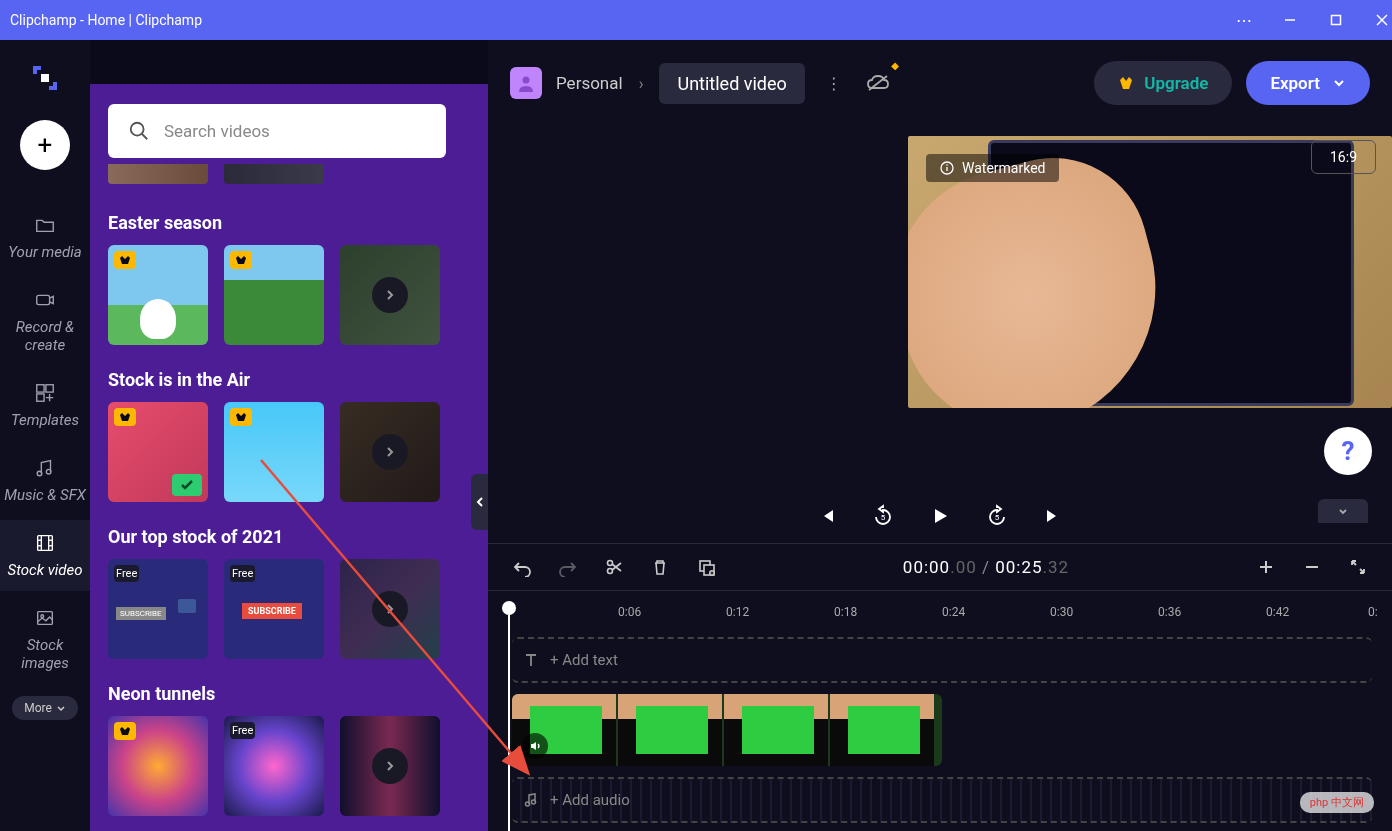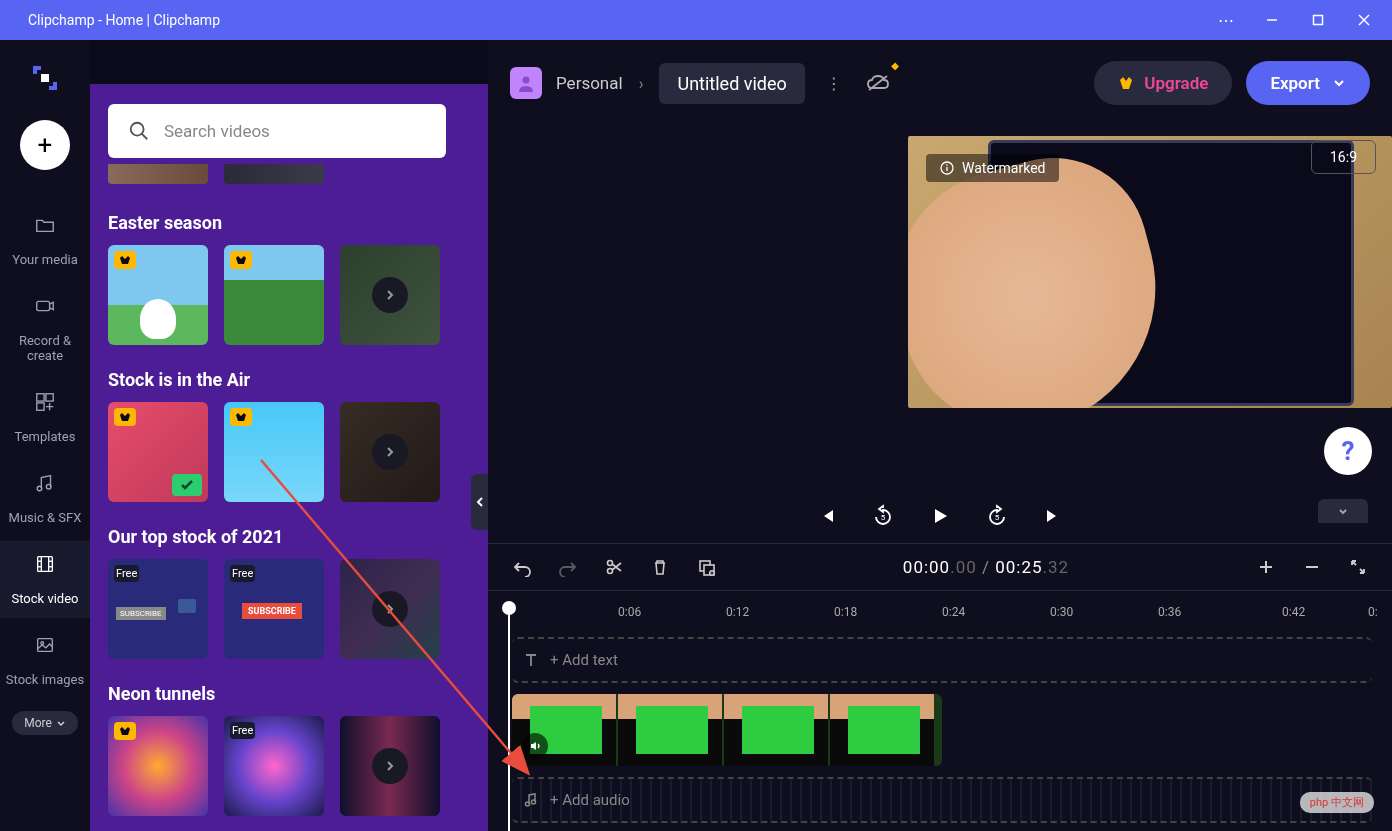--- a/index.html
+++ b/index.html
@@ -1,28 +1,28 @@
 <!DOCTYPE html>
 <html><head>
 <meta charset="utf-8">
 <style>
 * { margin: 0; padding: 0; box-sizing: border-box; font-family: -apple-system, BlinkMacSystemFont, "Segoe UI", Roboto, sans-serif; }
 body { width: 1392px; height: 831px; background: #0a0a1a; color: #fff; overflow: hidden; position: relative; }
 
-.titlebar { height: 40px; background: #5865f2; display: flex; align-items: center; justify-content: space-between; padding: 0 20px; }
+.titlebar { height: 40px; background: #5865f2; display: flex; align-items: center; justify-content: space-between; padding: 0 2px; }
 .titlebar .title { font-size: 14px; color: #fff; padding-left: 8px; }
 .titlebar .wincontrols { display: flex; gap: 30px; align-items: center; }
 .titlebar .winbtn { width: 16px; height: 16px; display: flex; align-items: center; justify-content: center; cursor: pointer; }
 
 .app { display: flex; height: calc(831px - 40px); }
 
 .sidebar { width: 90px; background: #0e0e1f; display: flex; flex-direction: column; align-items: center; padding-top: 18px; gap: 4px; }
 .logo { width: 40px; height: 40px; display: flex; align-items: center; justify-content: center; margin-bottom: 18px; }
 .add-btn { width: 50px; height: 50px; border-radius: 25px; background: #fff; color: #000; display: flex; align-items: center; justify-content: center; font-size: 26px; margin-bottom: 28px; cursor: pointer; }
-.side-item { width: 90px; display: flex; flex-direction: column; align-items: center; justify-content: center; padding: 12px 4px; cursor: pointer; color: #a0a0b0; font-size: 13px; text-align: center; gap: 16px; }
+.side-item { width: 90px; display: flex; flex-direction: column; align-items: center; justify-content: center; padding: 12px 4px; cursor: pointer; color: #a0a0b0; font-size: 15px; text-align: center; gap: 7px; font-style: italic; }
 .side-item.active { background: #1a1a2e; color: #fff; }
 .side-item .icon { width: 22px; height: 22px; }
 .more-btn { margin-top: 8px; background: #2a2a3e; border-radius: 14px; padding: 5px 12px; font-size: 12px; color: #ccc; display: flex; align-items: center; gap: 4px; cursor: pointer; }
 
 .panel { width: 398px; background: #4c1d95; padding: 20px 18px; overflow-y: auto; position: relative; margin-top: 44px; }
 .panel::-webkit-scrollbar { width: 8px; }
 .panel::-webkit-scrollbar-thumb { background: #555; border-radius: 4px; }
 .search { width: 338px; height: 54px; background: #fff; border-radius: 6px; display: flex; align-items: center; padding: 0 20px; gap: 14px; margin-bottom: 12px; }
 .search input { border: none; outline: none; font-size: 17px; flex: 1; color: #333; }
 .search input::placeholder { color: #888; }
@@ -43,21 +43,21 @@
 
 .topbar { height: 86px; display: flex; align-items: center; padding: 0 22px; gap: 14px; }
 .avatar { width: 32px; height: 32px; background: #c084fc; border-radius: 6px; display: flex; align-items: center; justify-content: center; }
 .workspace-label { font-size: 17px; color: #ccc; }
 .chevron-sep { color: #888; font-size: 16px; margin: 0 2px; }
 .title-chip { background: #2a2a3e; padding: 10px 18px; border-radius: 6px; font-size: 18px; color: #fff; }
 .icon-btn { width: 30px; height: 30px; display: flex; align-items: center; justify-content: center; color: #aaa; cursor: pointer; }
 .cloud-wrap { position: relative; }
 .cloud-wrap .diamond { position: absolute; top: -8px; right: -6px; color: #ffb800; font-size: 10px; }
 .spacer { flex: 1; }
-.upgrade-btn { background: #2a2a3e; border-radius: 22px; padding: 12px 24px; font-size: 17px; color: #ec4899; display: flex; align-items: center; gap: 10px; cursor: pointer; font-weight: 600; }
+.upgrade-btn { background: #2a2a3e; border-radius: 22px; padding: 12px 24px; font-size: 17px; color: #14b8a6; display: flex; align-items: center; gap: 10px; cursor: pointer; font-weight: 600; }
 .upgrade-btn .diamond { color: #ffb800; }
 .export-btn { background: #5865f2; border-radius: 22px; padding: 12px 24px; font-size: 17px; color: #fff; display: flex; align-items: center; gap: 12px; cursor: pointer; font-weight: 600; }
 
 .preview-area { flex: 1; display: flex; align-items: flex-start; justify-content: flex-end; position: relative; padding-top: 10px; }
 .preview { width: 484px; height: 272px; background: linear-gradient(135deg, #c9a870 0%, #b89660 50%, #a88550 100%); position: relative; border-radius: 2px; overflow: hidden; }
 .preview::before { content: ""; position: absolute; right: 38px; top: 4px; width: 360px; height: 260px; background: #0a0a1a; border: 3px solid #3a3a5a; border-radius: 6px; }
 .hand { position: absolute; left: -10px; top: 30px; width: 260px; height: 260px; background: radial-gradient(ellipse at center, #e8b896 0%, #d9a378 100%); border-radius: 50% 40% 60% 50%; transform: rotate(-15deg); }
 .watermark { position: absolute; top: 18px; left: 18px; background: rgba(0,0,0,0.5); padding: 6px 14px; border-radius: 4px; font-size: 14px; color: #fff; display: flex; align-items: center; gap: 8px; }
 .aspect-chip { position: absolute; top: 14px; right: 16px; background: transparent; border: 1px solid #555; padding: 8px 18px; border-radius: 6px; font-size: 14px; color: #fff; cursor: pointer; }
 .help-btn { position: absolute; bottom: 14px; right: 20px; width: 48px; height: 48px; background: #fff; border-radius: 24px; display: flex; align-items: center; justify-content: center; color: #5865f2; font-size: 26px; font-weight: 700; cursor: pointer; }
@@ -455,21 +455,21 @@
 
     <div class="timeline">
       <div class="ruler">
         <div class="playhead"></div>
         <span class="tick" style="left:130px">0:06</span>
         <span class="tick" style="left:238px">0:12</span>
         <span class="tick" style="left:346px">0:18</span>
         <span class="tick" style="left:454px">0:24</span>
         <span class="tick" style="left:562px">0:30</span>
         <span class="tick" style="left:670px">0:36</span>
-        <span class="tick" style="left:794px">0:42</span>
+        <span class="tick" style="left:778px">0:42</span>
         <span class="tick" style="left:880px">0:</span>
       </div>
 
       <div class="track">
         <svg width="18" height="18" viewBox="0 0 18 18">
             <path d="M4 4 L14 4 M9 4 L9 15" stroke="#888" stroke-width="1.8"></path>
           </svg>
         <span>+ Add text</span>
       </div>
 

